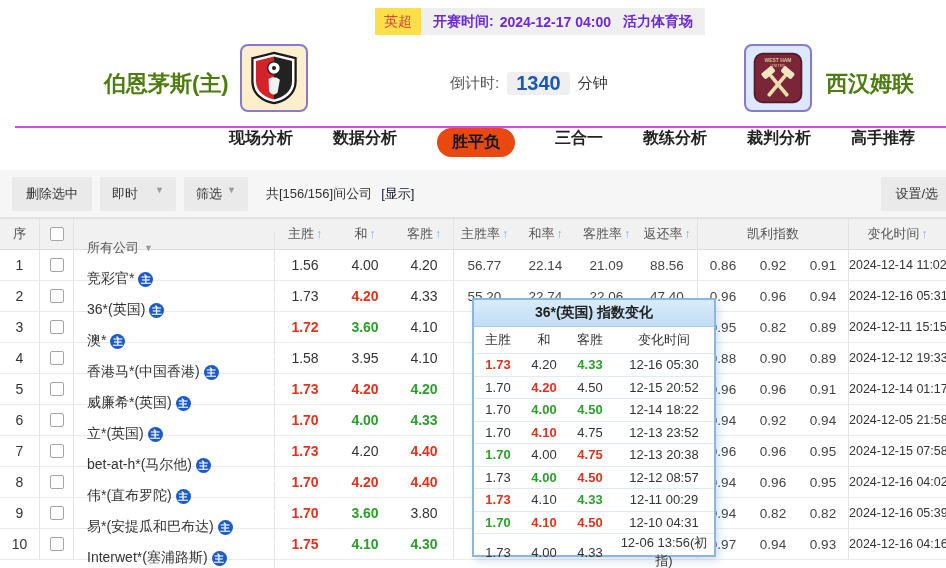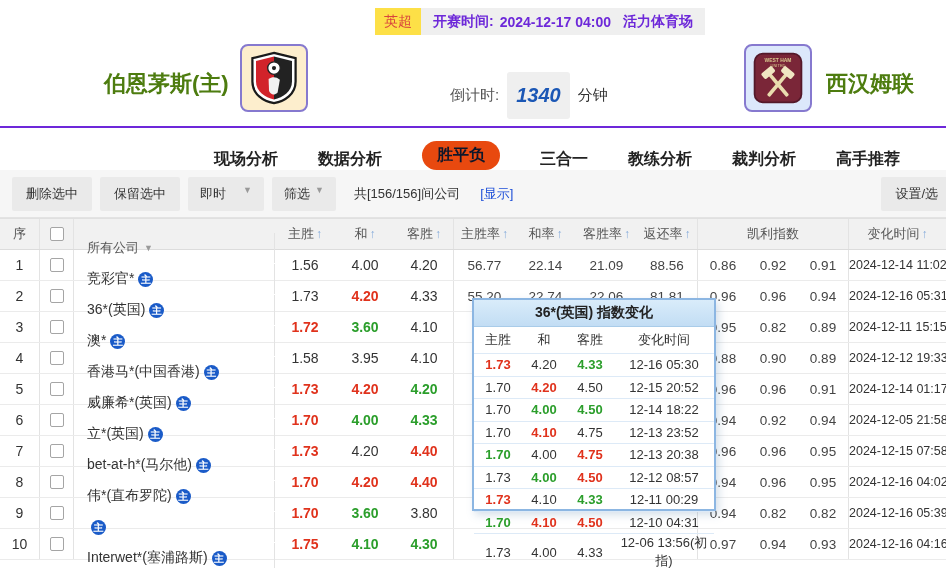--- a/index.html
+++ b/index.html
@@ -15,55 +15,55 @@
   .match-info { background:#efefef; display:flex; align-items:center; padding:0 12px; gap:12px; font-weight:bold; color:#6d28d9; }
   .team-name { position:absolute; top:69px; font-size:22px; font-weight:bold; color:#4d7c0f; white-space:nowrap; }
   .team-name.home { left:104px; }
   .team-name.away { left:826px; }
   .crest-box { position:absolute; top:44px; width:68px; height:68px; border:2px solid #8679cf; border-radius:8px;
                display:flex; align-items:center; justify-content:center; }
   .crest-box.home { left:240px; background:#fdeecd; }
   .crest-box.away { left:744px; background:#dce8fb; }
   .countdown { position:absolute; left:450px; top:72px; display:flex; align-items:center; gap:8px; }
   .countdown .lbl { font-size:15px; color:#555; }
-  .countdown .val { background:#efefef; border-radius:3px; padding:12px 9px; color:#1b57b5; font-size:20px; font-weight:bold;font-style:italic; }
+  .countdown .val { background:#efefef; border-radius:3px; padding:0 9px; color:#1b57b5; font-size:20px; font-weight:bold; }
   .countdown .unit { font-size:15px; color:#333; }
   
-  .nav-section { border-top:2px solid #6d28d9; height:44px; background:#fff; display:flex; align-items:flex-end;
-                 gap:40px; padding-left:214px; font-size:16px; font-weight:bold; color:#222; white-space:nowrap; }
+  .nav-section { border-top:2px solid #d946ef; height:44px; background:#fff; display:flex; align-items:flex-start;
+                 gap:40px; padding-left:214px; font-size:16px; font-weight:bold; color:#222; white-space:nowrap;margin-left:15px; }
   .tab { cursor:pointer; }
   .tab.active { background:#e8490f; color:#0f172a; padding:4px 15px; border-radius:18px; }
   
   .toolbar { height:48px; background:#f6f6f6; border-bottom:1px solid #e3e3e3; display:flex; align-items:center;
              padding:0 12px; font-size:13px; gap:8px; white-space:nowrap; }
   .tbtn { background:#eaeaea; padding:8px 14px; border-radius:2px; cursor:pointer; }
   .tdrop { background:#eaeaea; padding:8px 12px; border-radius:2px; cursor:pointer; display:flex; }
   .tdrop.wide { width:76px; justify-content:space-between; }
   .caret { color:#999; font-size:9px; margin-left:5px; }
   .count-text { margin-left:10px; color:#333; }
-  .show-link { color:#1d4ed8; cursor:pointer; margin-left:12px; }
+  .show-link { color:#0f172a; cursor:pointer; margin-left:1px; }
   .settings-btn { margin-left:auto; margin-right:-18px; background:#eaeaea; padding:8px 14px; border-radius:2px; cursor:pointer; }
   
   .thead, .trow { display:grid; grid-template-columns:40px 34px 201px 60px 60px 59px 61px 61px 61px 61px 50px 50px 51px 97px; align-items:center; }
   .thead { height:32px; background:#f1f1f1; border-top:1px solid #e0e0e0; border-bottom:1px solid #dcdcdc; font-size:13px; color:#555; }
   .trow { height:31px; border-bottom:1px solid #ebebeb; font-size:14px; background:#fff; }
   .cell { text-align:center; white-space:nowrap; overflow:hidden; }
   .bR { border-right:1px solid #e3e3e3; height:100%; display:flex; align-items:center; justify-content:center; }
   .cell.company { justify-content:flex-start; padding-left:13px; text-align:left; display:flex; align-items:center;margin-top:28px; }
   .span3 { grid-column:span 3; }
   .sort-arrow { color:#85abdb; font-weight:bold; font-size:12px; margin-left:2px; }
   .checkbox { display:inline-block; width:14px; height:14px; border:1px solid #a5a5a5; border-radius:2px; background:#fff; cursor:pointer; }
   .badge { width:15px; height:15px; border-radius:50%; background:#1a5bc8; color:#fff; font-size:10px; line-height:15px;
            text-align:center; margin-left:4px; display:inline-block; font-weight:bold; flex:0 0 auto; }
   .rate, .kelly { font-size:13.5px; color:#444; }
   .time-cell { font-size:12.5px; color:#333; }
   .up { color:#e0321c; font-weight:bold; }
   .down { color:#2b9e2b; font-weight:bold; }
   
-  .popup { position:absolute; left:472px; top:298px; width:244px; height:213px; background:#fff;
+  .popup { position:absolute; left:472px; top:298px; width:244px; height:259px; background:#fff;
            border:2px solid #8cb6e2; box-shadow:3px 4px 8px rgba(90,130,170,.25); z-index:20; }
   .popup-title { height:27px; background:linear-gradient(#d9ecfa,#c2ddf4); border-bottom:1px solid #a9cce9;
                  display:flex; align-items:center; justify-content:center; font-size:14px; font-weight:bold; color:#222; }
   .popup-head, .popup-row { display:grid; grid-template-columns:48px 44px 48px 1fr; align-items:center; text-align:center; font-size:13px; }
   .popup-head { height:26px; color:#333; }
   .popup-row { height:22.5px; border-top:1px solid #ddeaf7; color:#333; }
 </style>
 </head>
 <body>
 
@@ -127,21 +127,20 @@
 
     <div class="tab">教练分析</div>
 
     <div class="tab">裁判分析</div>
 
     <div class="tab">高手推荐</div>
   </div>
 
 <div class="toolbar">
   <span class="tbtn">删除选中</span>
-  <span class="tbtn">保留选中</span>
   <span class="tdrop wide">
     <span>即时</span>
     <span class="caret">▼</span>
   </span>
   <span class="tdrop">
     <span>筛选</span>
     <span class="caret">▼</span>
   </span>
   <span class="count-text">共[156/156]间公司</span>
   <span class="show-link">[显示]</span>
@@ -218,21 +217,21 @@
       <div class="cell company bR">
         <span>36*(英国)</span>
         <span class="badge">主</span>
       </div>
       <div class="cell">1.73</div>
       <div class="cell up">4.20</div>
       <div class="cell bR">4.33</div>
       <div class="cell rate">55.20</div>
       <div class="cell rate">22.74</div>
       <div class="cell rate">22.06</div>
-      <div class="cell rate bR">81.81</div>
+      <div class="cell rate bR">47.40</div>
       <div class="cell kelly">0.96</div>
       <div class="cell kelly">0.96</div>
       <div class="cell kelly bR">0.94</div>
       <div class="cell time-cell">2024-12-16 05:31</div>
     </div>
 
     <div class="trow">
       <div class="cell bR">3</div>
       <div class="cell bR">
         <span class="checkbox"></span>
@@ -363,20 +362,21 @@
       <div class="cell kelly bR">0.95</div>
       <div class="cell time-cell">2024-12-16 04:02</div>
     </div>
 
     <div class="trow">
       <div class="cell bR">9</div>
       <div class="cell bR">
         <span class="checkbox"></span>
       </div>
       <div class="cell company bR">
+        <span>易*(安提瓜和巴布达)</span>
         <span class="badge">主</span>
       </div>
       <div class="cell up">1.70</div>
       <div class="cell down">3.60</div>
       <div class="cell bR">3.80</div>
       <div class="cell rate"></div>
       <div class="cell rate"></div>
       <div class="cell rate"></div>
       <div class="cell rate bR"></div>
       <div class="cell kelly">0.94</div>

